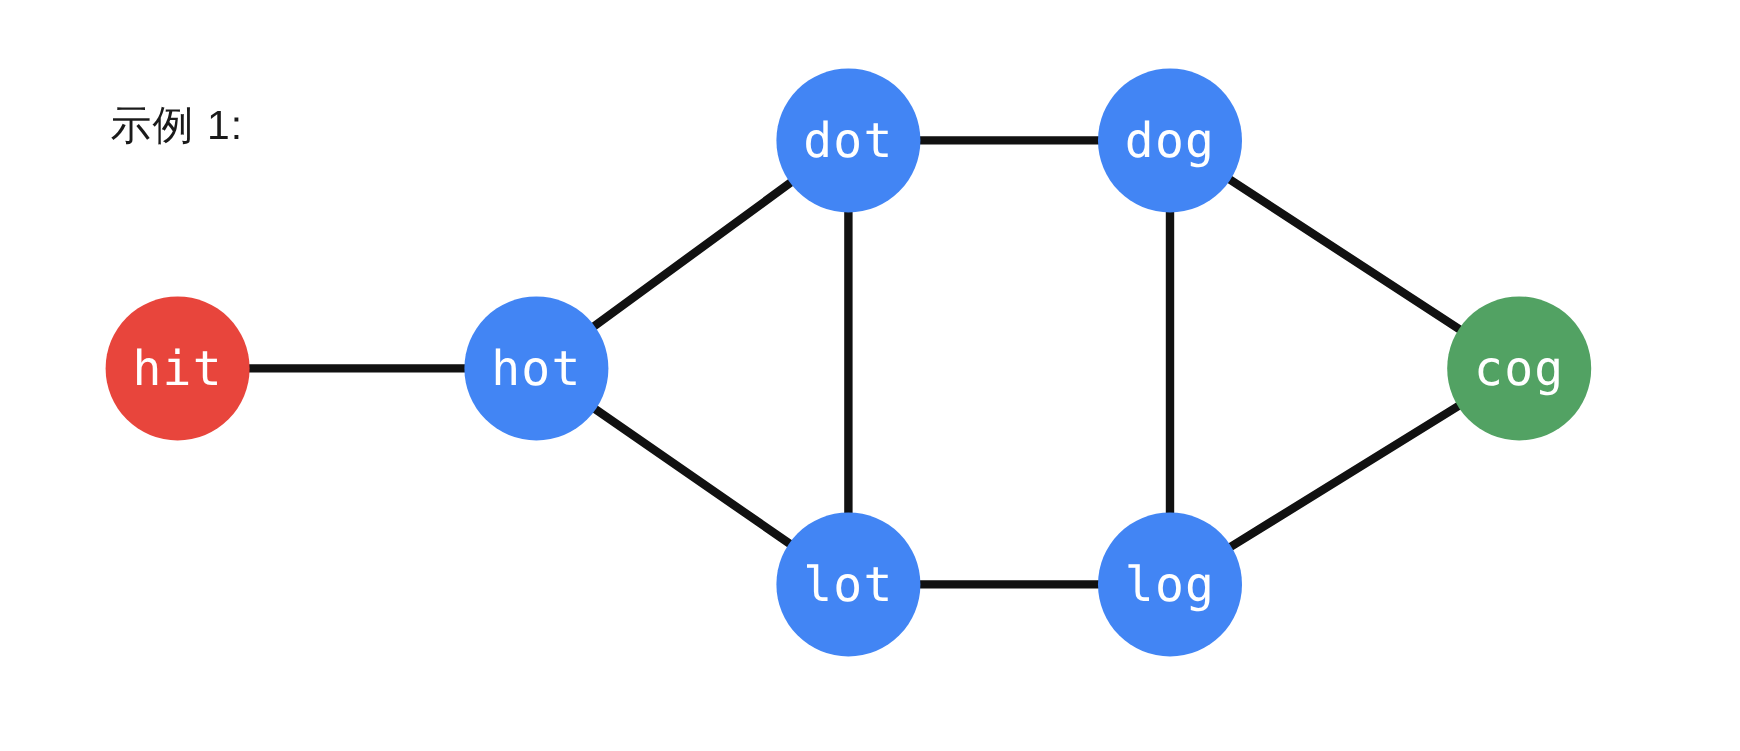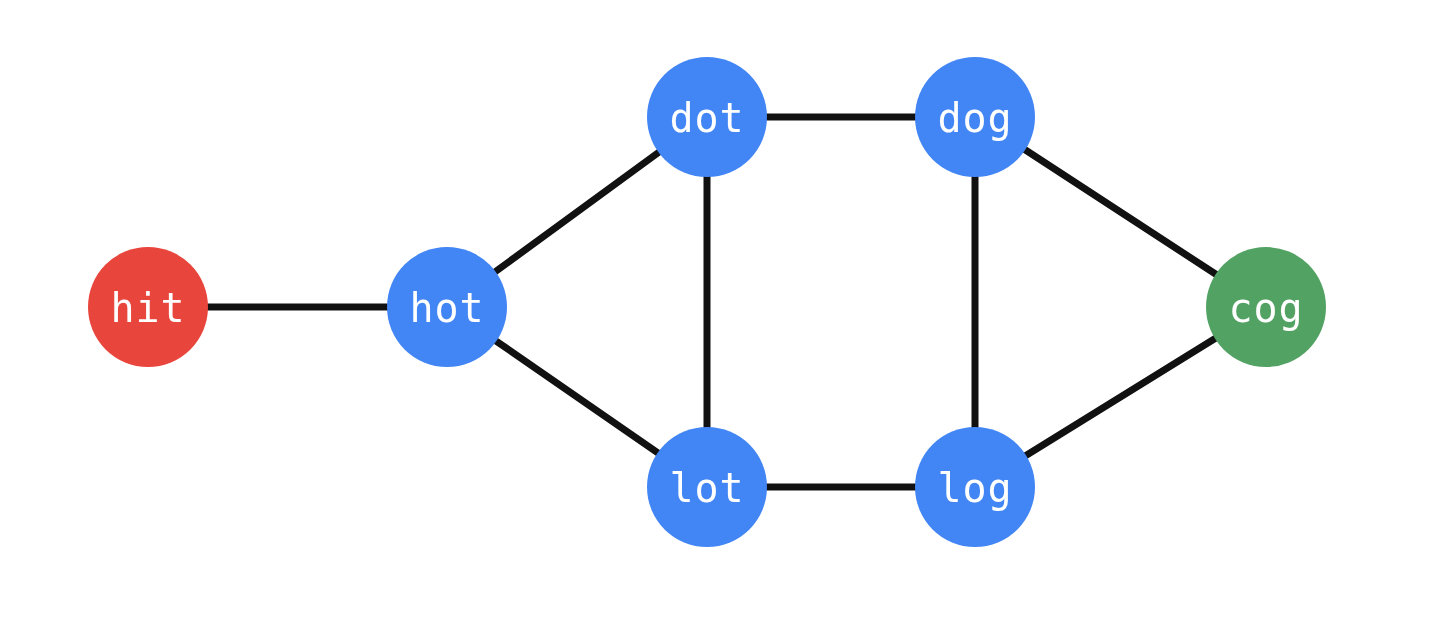--- a/index.html
+++ b/index.html
@@ -48,20 +48,21 @@
     color: #1a1a1a;
     white-space: nowrap;
     letter-spacing: 1px;
   }
 </style>
 </head>
 <body>
 
 <div id="canvas">
 
+  <div class="caption-text" style="left: 92px; top: 82px; color: rgb(26, 26, 26);">示例 1:</div>
 
   <svg id="graph-svg" viewBox="0 0 1450 626" xmlns="http://www.w3.org/2000/svg">
     <g id="edges-group">
         <line x1="206" y1="307" x2="389" y2="307" class="edge-line" stroke="#111111" stroke-width="7"></line>
         <line x1="493.82868509095806" y1="272.77903781814604" x2="660.1713149090419" y2="151.220962181854" class="edge-line" stroke="#111111" stroke-width="7"></line>
         <line x1="494.68714711533914" y1="340.0141787721579" x2="659.3128528846609" y2="453.9858212278421" class="edge-line" stroke="#111111" stroke-width="7"></line>
         <line x1="765" y1="117" x2="917" y2="117" class="edge-line" stroke="#111111" stroke-width="7"></line>
         <line x1="707" y1="175" x2="707" y2="429" class="edge-line" stroke="#111111" stroke-width="7"></line>
         <line x1="765" y1="487" x2="917" y2="487" class="edge-line" stroke="#111111" stroke-width="7"></line>
         <line x1="975" y1="175" x2="975" y2="429" class="edge-line" stroke="#111111" stroke-width="7"></line>

